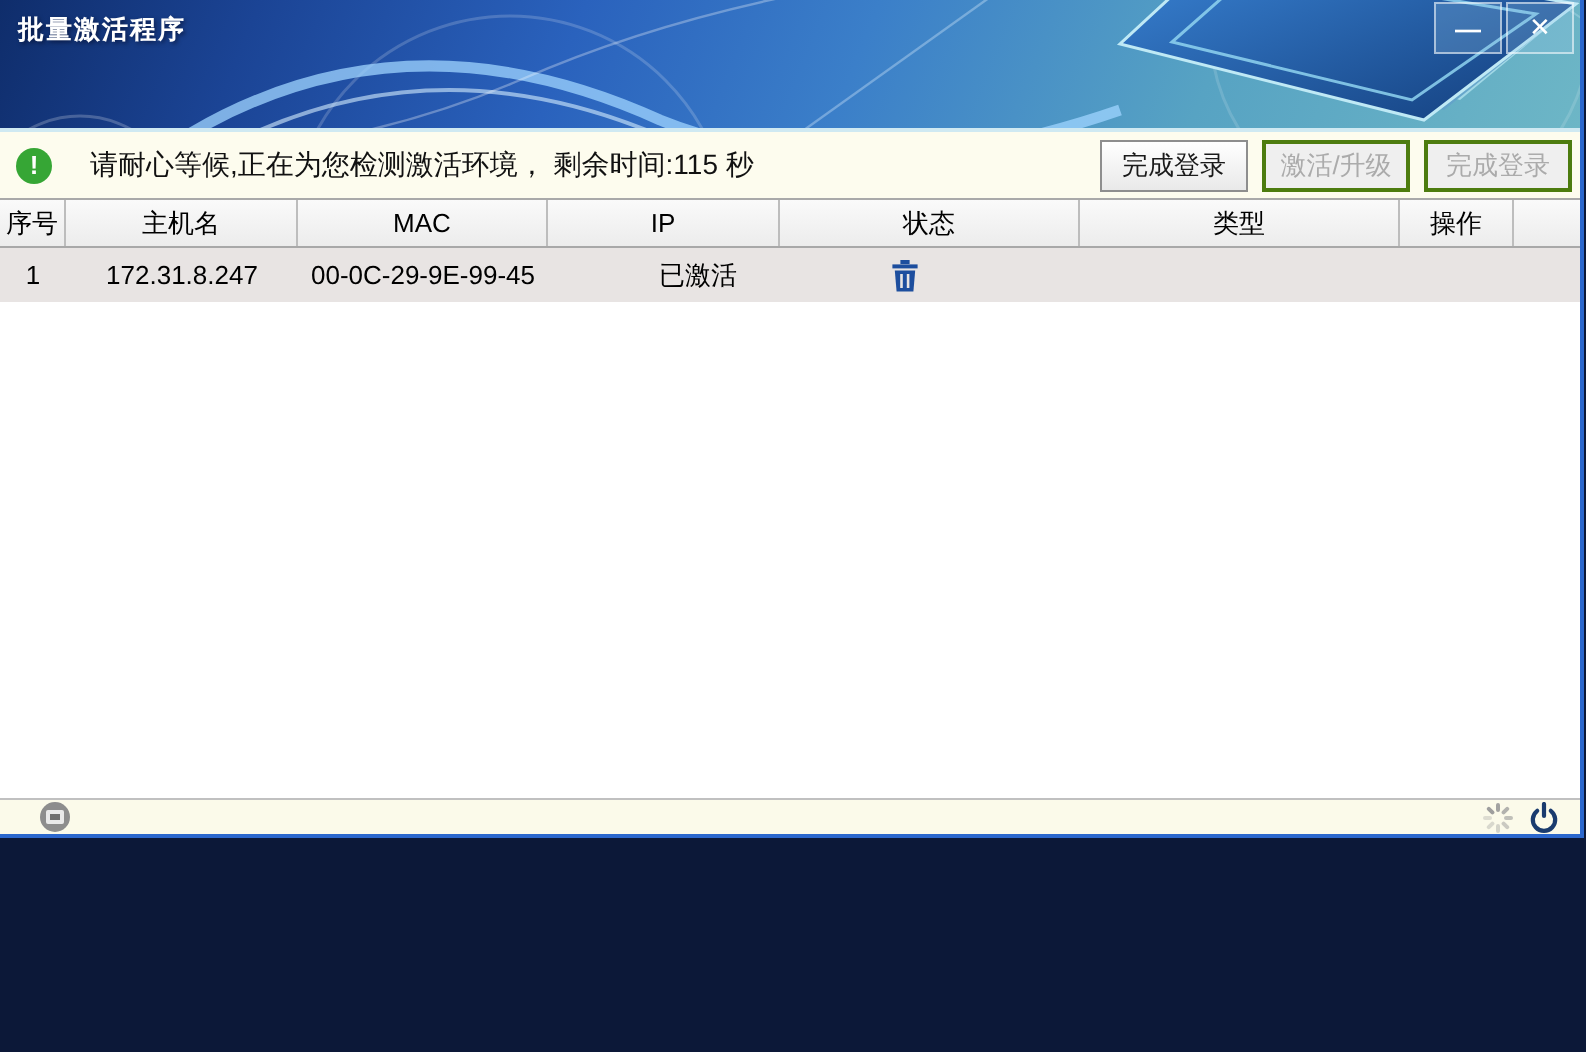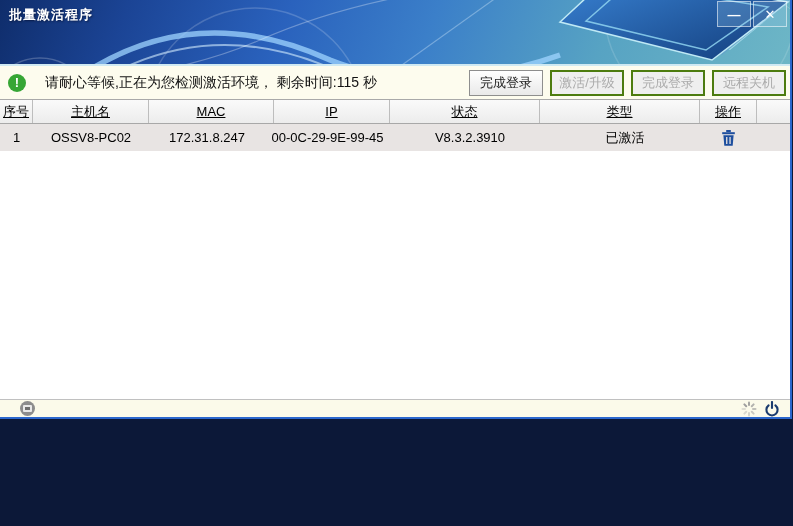--- a/index.html
+++ b/index.html
@@ -28,21 +28,21 @@
                font-size:13px; font-weight:700; display:flex; align-items:center; justify-content:center;
                flex:0 0 18px; }
   .status-msg { margin-left:19px; font-size:14px; color:#111; white-space:nowrap; }
   .btn-group { margin-left:auto; display:flex; gap:7px; }
   .btn { width:74px; height:26px; font-size:13px; display:flex; align-items:center; justify-content:center; }
   .btn.enabled { border:1px solid #8e8e8e; background:linear-gradient(#ffffff,#e9e9e9); color:#1a1a1a; cursor:pointer; }
   .btn.disabled { border:2px solid #4d7c0f; background:#efefef; color:#ababab; }
 
   
   .thead { height:24px; flex:0 0 24px; display:flex; background:linear-gradient(#fafafa,#ececec);
-           border-bottom:1px solid #a8a8a8; font-size:13px; color:#000;text-decoration:underline; }
+           border-bottom:1px solid #a8a8a8; font-size:13px; color:#000; }
   .th { display:flex; align-items:center; justify-content:center; border-right:1px solid #bdbdbd; height:100%; }
   .th.last { border-right:none; }
   .trow { height:27px; flex:0 0 27px; display:flex; background:#e8e4e3; font-size:13px; color:#000; }
   .td { display:flex; align-items:center; justify-content:center; height:100%; }
   .c0{width:33px;} .c1{width:116px;} .c2{width:116px;} .c3{width:125px;}
   .c4{width:160px;} .c5{width:150px;} .c6{width:57px;text-align:right;} .cf{flex:1;}
   .trash-btn { background:none; border:none; cursor:pointer; display:flex; align-items:center; justify-content:center; padding:0; }
 
   .tbody-fill { flex:1 1 auto; background:#fff; }
 
@@ -103,41 +103,38 @@
       </div>
     </div>
 
     <div class="statusbar">
       <div class="info-icon">!</div>
       <div class="status-msg">请耐心等候,正在为您检测激活环境， 剩余时间:115 秒</div>
       <div class="btn-group">
         <button class="btn enabled">完成登录</button>
         <button class="btn disabled">激活/升级</button>
         <button class="btn disabled">完成登录</button>
-        <button class="btn disabled">远程关机</button>
       </div>
     </div>
 
     <div class="thead">
       <div class="th c0">序号</div>
       <div class="th c1">主机名</div>
       <div class="th c3">MAC</div>
       <div class="th c2">IP</div>
       <div class="th c5">状态</div>
       <div class="th c4">类型</div>
       <div class="th c6">操作</div>
       <div class="th cf last"></div>
     </div>
 
     <div class="trow">
       <div class="td c0">1</div>
-      <div class="td c1">OSSV8-PC02</div>
       <div class="td c2">172.31.8.247</div>
       <div class="td c3">00-0C-29-9E-99-45</div>
-      <div class="td c4">V8.3.2.3910</div>
       <div class="td c5">已激活</div>
       <div class="td c6">
         <button class="trash-btn">
           <svg width="17" height="18" viewBox="0 0 17 18">
             <rect x="6.2" y="1" width="4.6" height="2" fill="#1d4e9e"></rect>
             <rect x="2.2" y="3.2" width="12.6" height="2" fill="#1d4e9e"></rect>
             <path d="M3.4 6.2 h10.2 l-0.9 10.6 h-8.4 Z" fill="#1d4e9e"></path>
             <rect x="6.1" y="8" width="1.3" height="7" fill="#e8e4e3"></rect>
             <rect x="9.4" y="8" width="1.3" height="7" fill="#e8e4e3"></rect>
           </svg>

